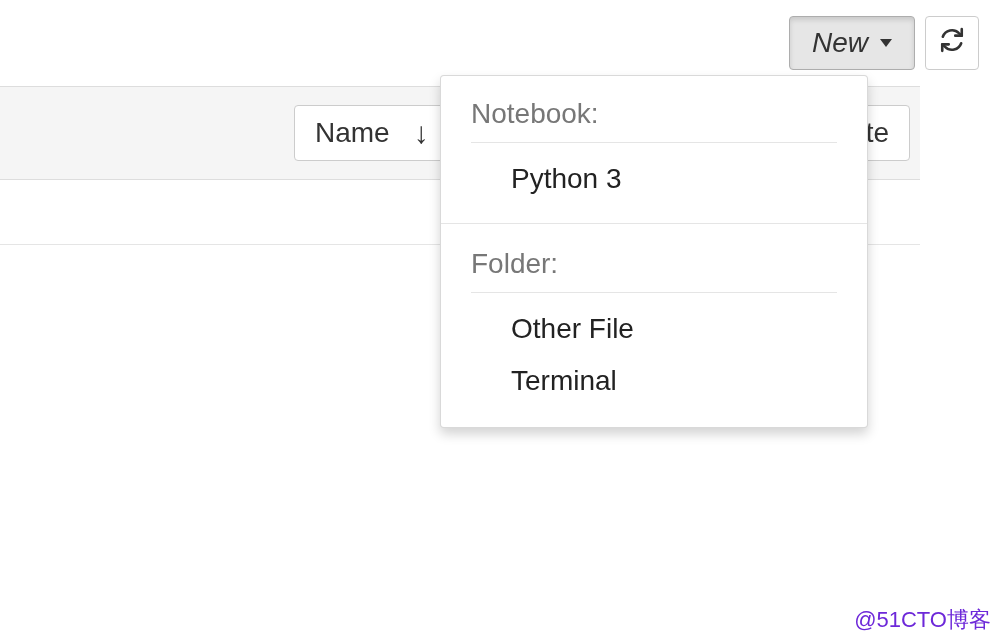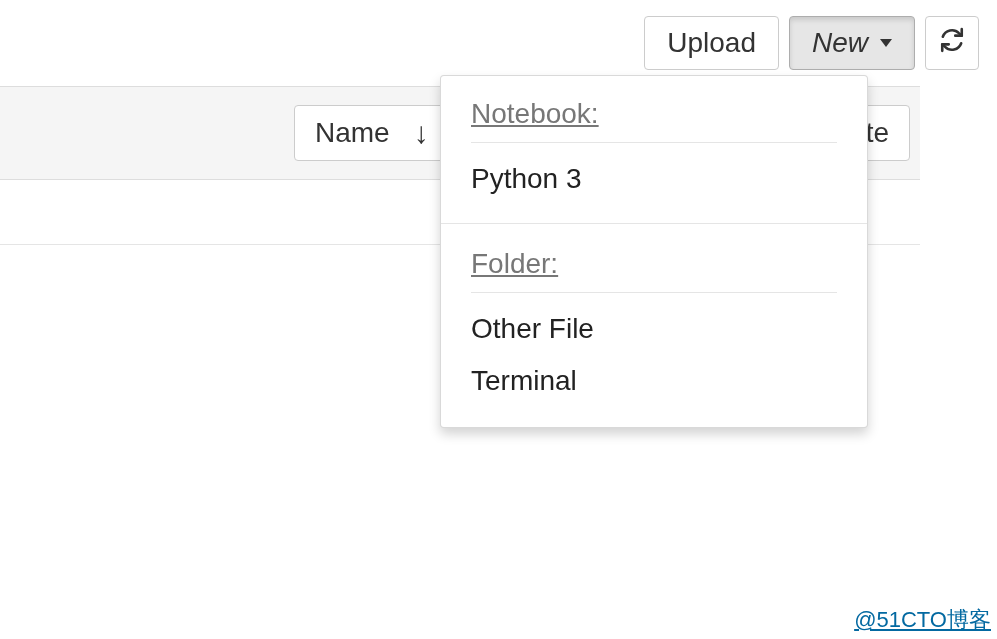--- a/index.html
+++ b/index.html
@@ -113,53 +113,49 @@
       border: 1px solid rgba(0,0,0,0.15);
       border-radius: 4px;
       box-shadow: 0 6px 12px rgba(0,0,0,0.175);
       padding: 12px 0 20px 0;
       z-index: 10;
     }
     .dropdown-header {
       color: #777;
       font-size: 28px;
       padding: 10px 30px 4px 30px;
-      text-decoration: underline;
     }
     .dropdown hr {
       margin: 8px 30px 10px 30px;
       border: none;
       border-top: 1px solid #e5e5e5;
     }
     .dropdown hr.full {
       margin: 18px 0 14px 0;
     }
     .dropdown-item {
       padding: 10px 30px;
       font-size: 28px;
       color: #222;
       cursor: pointer;
+      margin-left: 40px;
     }
     .watermark {
       position: absolute;
       right: 6px;
       bottom: 4px;
-      color: #0369a1;
+      color: #6d28d9;
       font-size: 22px;
       font-family: Arial, sans-serif;
-      text-decoration: underline;
     }
   </style>
 </head>
 <body>
 
 <div class="toolbar">
-  <button class="btn">
-    <span>Upload</span>
-  </button>
   <button class="btn active">
     <span>New</span>
     <span class="caret"></span>
   </button>
   <button class="btn btn-icon">
     <span class="refresh-icon">
       <svg viewBox="0 0 24 24" fill="none" stroke="#333" stroke-width="2.4" stroke-linecap="round" stroke-linejoin="round">
         <path d="M21 2v6h-6"></path>
         <path d="M3 22v-6h6"></path>
         <path d="M3.51 9a9 9 0 0114.85-3.36L21 8"></path>

